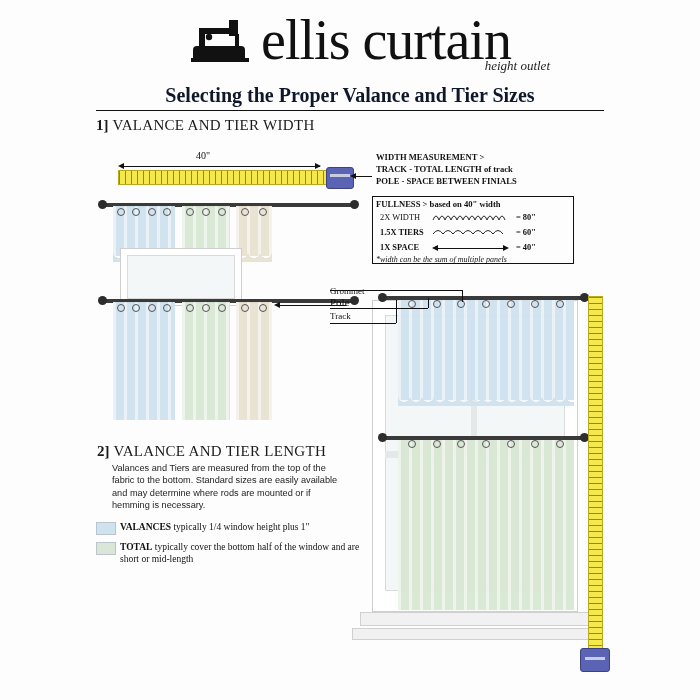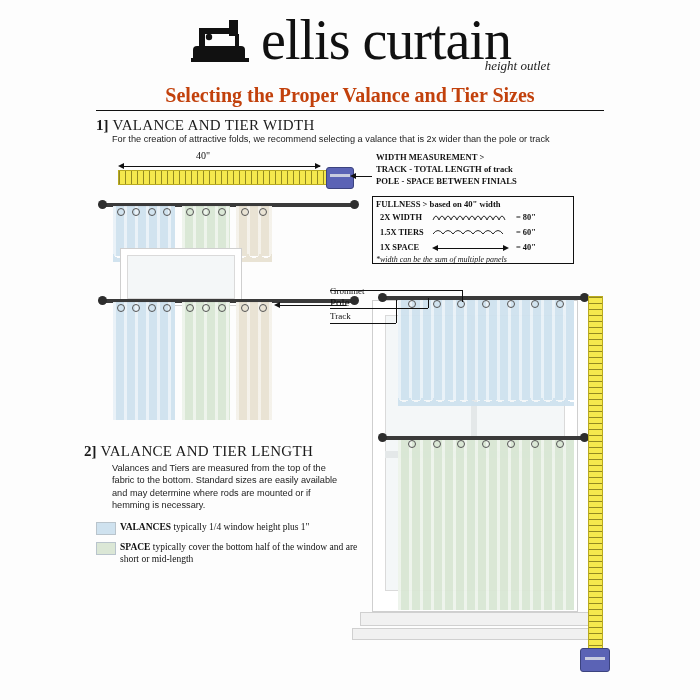--- a/index.html
+++ b/index.html
@@ -57,21 +57,21 @@
   }
 
   .main-title {
     position: absolute;
     top: 84px;
     left: 0; right: 0;
     text-align: center;
     font-family: "Liberation Serif", serif;
     font-size: 20px;
     font-weight: 700;
-    color: #c2410c;
+    color: #0f172a;
   }
   .rule {
     position: absolute;
     left: 96px;
     right: 96px;
     top: 110px;
     height: 1px;
     background: #111;
   }
 
@@ -279,21 +279,20 @@
   </div>
   <div class="brand-sub">height outlet</div>
 
   <div class="main-title">Selecting the Proper Valance and Tier Sizes</div>
   <div class="rule"></div>
 
   <div class="sect" style="left:96px; top:116px;">
     <span class="num">1]</span>
     <span class="htxt">VALANCE AND TIER WIDTH</span>
   </div>
-  <div class="sect-desc" style="left:112px; top:133px; width:470px;">For the creation of attractive folds, we recommend selecting a valance that is 2x wider than the pole or track</div>
 
   <div class="lbl" style="left:196px; top:150px; font-size:10px;">40"</div>
 
   <div class="hline" style="left:120px; top:166px; width:200px;"></div>
   <div class="arrow-head arrow-left" style="left:118px; top:163px;"></div>
   <div class="arrow-head arrow-right" style="left:315px; top:163px;"></div>
 
   <div class="tape" style="left:118px; top:170px; width:208px; height:13px;">
     <div class="tape-ticks-h"></div>
   </div>
@@ -342,21 +341,21 @@
     <span class="grommet"></span>
   </div>
 
   <div class="window-frame" style="left:120px; top:248px; width:120px; height:56px;">
     <div class="window-glass" style="left:6px; top:6px; right:6px; bottom:6px;"></div>
   </div>
 
   <div class="callout-box" style="left:372px; top:196px; width:200px; height:66px;"></div>
   <div class="lbl" style="left:376px; top:199px; font-size:8.6px; font-weight:700;">FULLNESS &gt; based on 40" width</div>
 
-  <div class="lbl" style="left:380px; top:213px; font-size:8.4px; font-weight:700;">2X WIDTH</div>
+  <div class="lbl" style="left:380px; top:213px; font-size:8.4px; font-weight:400;">2X WIDTH</div>
   <div class="wave" style="position:absolute; left:432px; top:211px;">
     <svg width="78" height="11" viewBox="0 0 78 11">
       <path d="M1 9 q3 -8 6 0 q3 -8 6 0 q3 -8 6 0 q3 -8 6 0 q3 -8 6 0 q3 -8 6 0 q3 -8 6 0 q3 -8 6 0 q3 -8 6 0 q3 -8 6 0 q3 -8 6 0 q3 -8 6 0" fill="none" stroke="#111" stroke-width="0.9"></path>
     </svg>
   </div>
   <div class="lbl" style="left:516px; top:213px; font-size:8.4px; font-weight:700;">= 80"</div>
 
   <div class="lbl" style="left:380px; top:228px; font-size:8.4px; font-weight:700;">1.5X TIERS</div>
   <div class="wave" style="position:absolute; left:432px; top:226px;">
     <svg width="78" height="11" viewBox="0 0 78 11">
@@ -462,31 +461,31 @@
   <div class="vline" style="left:462px; top:290px; height:12px;"></div>
 
   <div class="lbl" style="left:330px; top:296px; font-size:11px;">Pole</div>
   <div class="hline" style="left:330px; top:308px; width:98px;"></div>
   <div class="vline" style="left:428px; top:298px; height:10px;"></div>
 
   <div class="lbl" style="left:330px; top:311px; font-size:9px;">Track</div>
   <div class="hline" style="left:330px; top:323px; width:66px;"></div>
   <div class="vline" style="left:396px; top:300px; height:23px;"></div>
 
-  <div class="sect" style="left:84px; top:442px;">
+  <div class="sect" style="left:97px; top:442px;">
     <span class="num">2]</span>
     <span class="htxt">VALANCE AND TIER LENGTH</span>
   </div>
   <div class="sect-desc" style="left:112px; top:462px; width:230px;">Valances and Tiers are measured from the top of the fabric to the bottom. Standard sizes are easily available and may determine where rods are mounted or if hemming is necessary.</div>
 
   <div class="swatch blue" style="left:96px; top:522px;"></div>
   <div class="legend-txt" style="left:120px; top:521px;">
     <b>VALANCES</b>
     <span>typically 1/4 window height plus 1"</span>
   </div>
 
   <div class="swatch green" style="left:96px; top:542px;"></div>
   <div class="legend-txt" style="left:120px; top:541px;">
-    <b>SPACE</b>
+    <b>TOTAL</b>
     <span>typically cover the bottom half of the window and are short or mid-length</span>
   </div>
 
 </div>
 
 </body></html>

